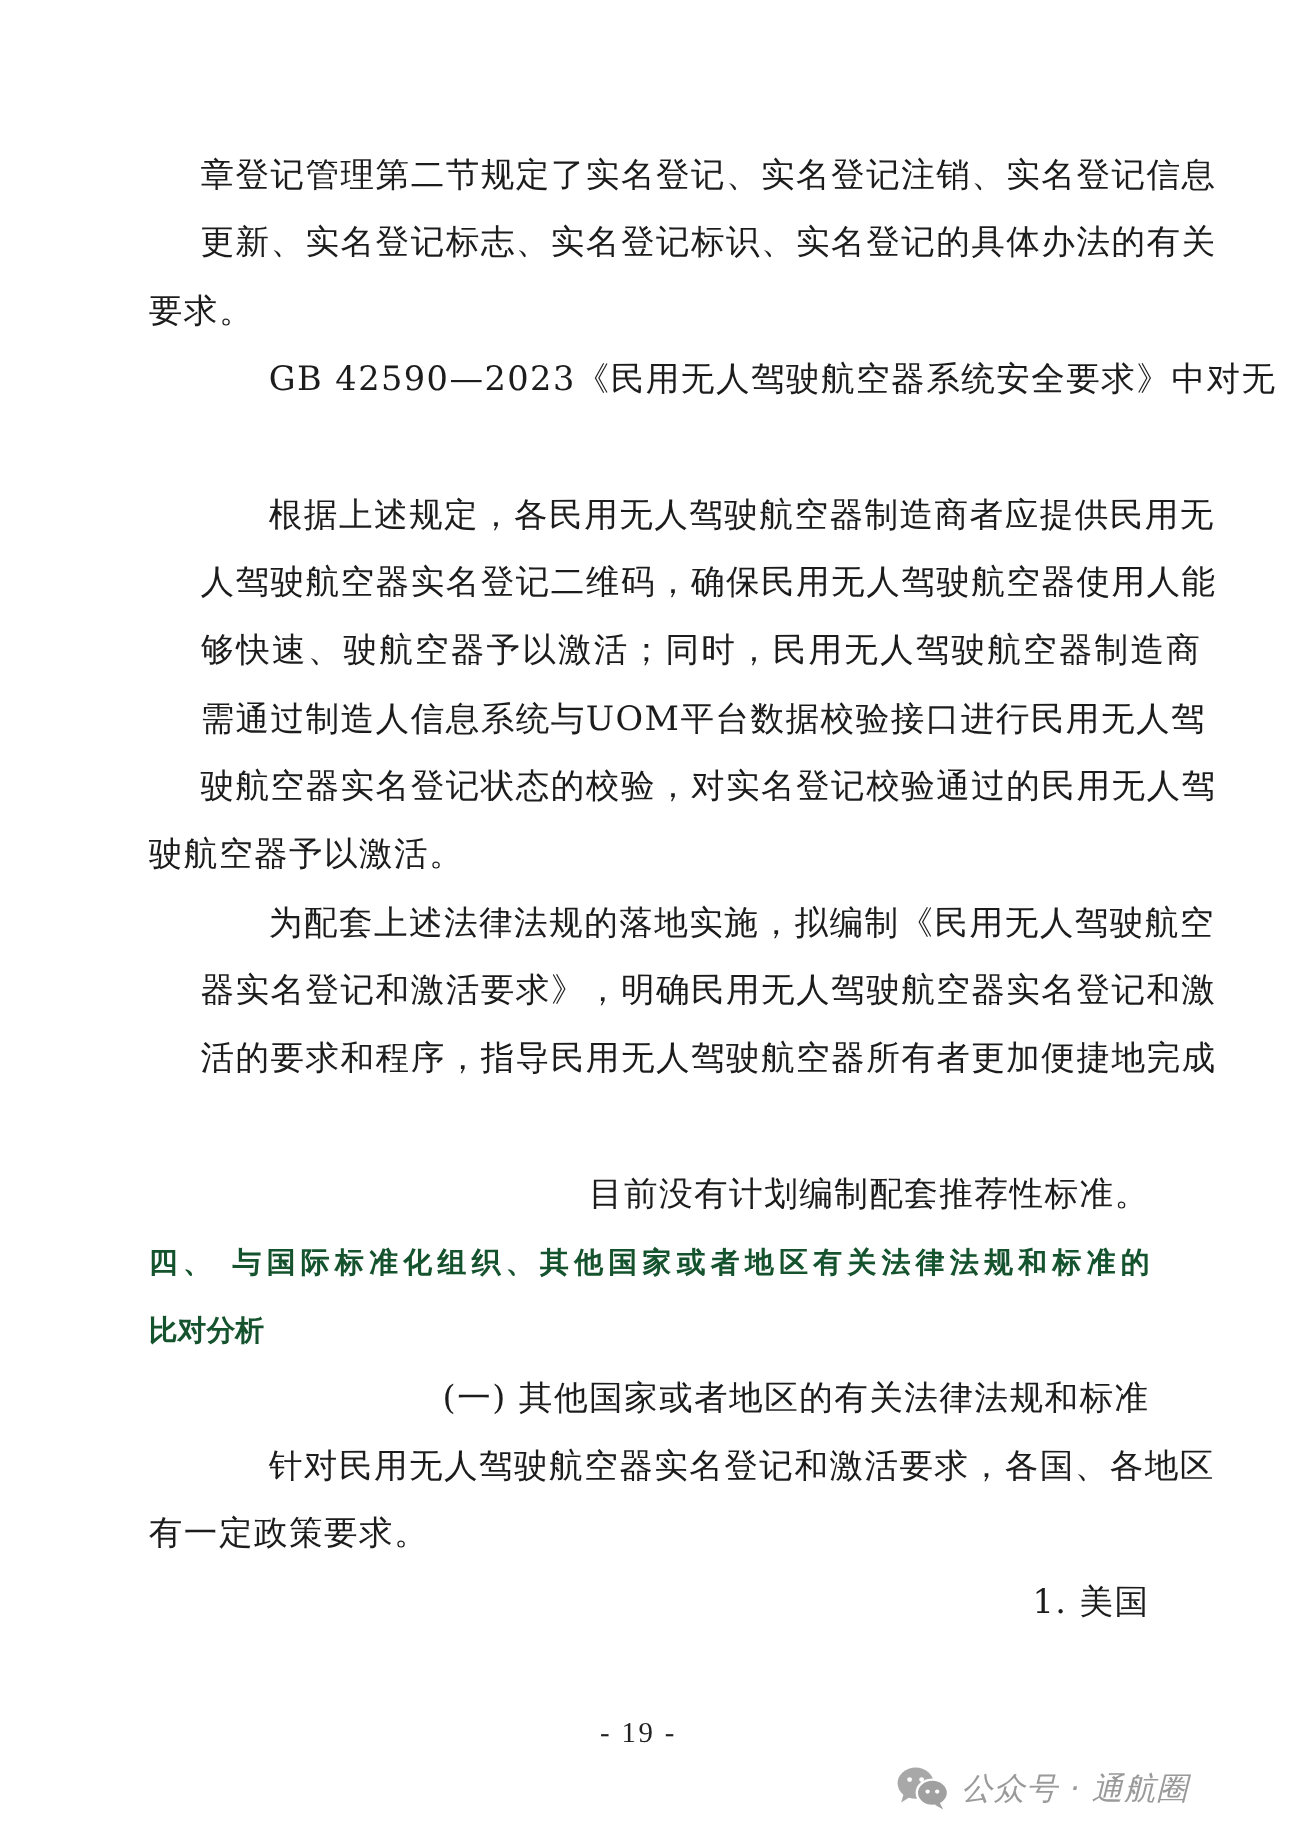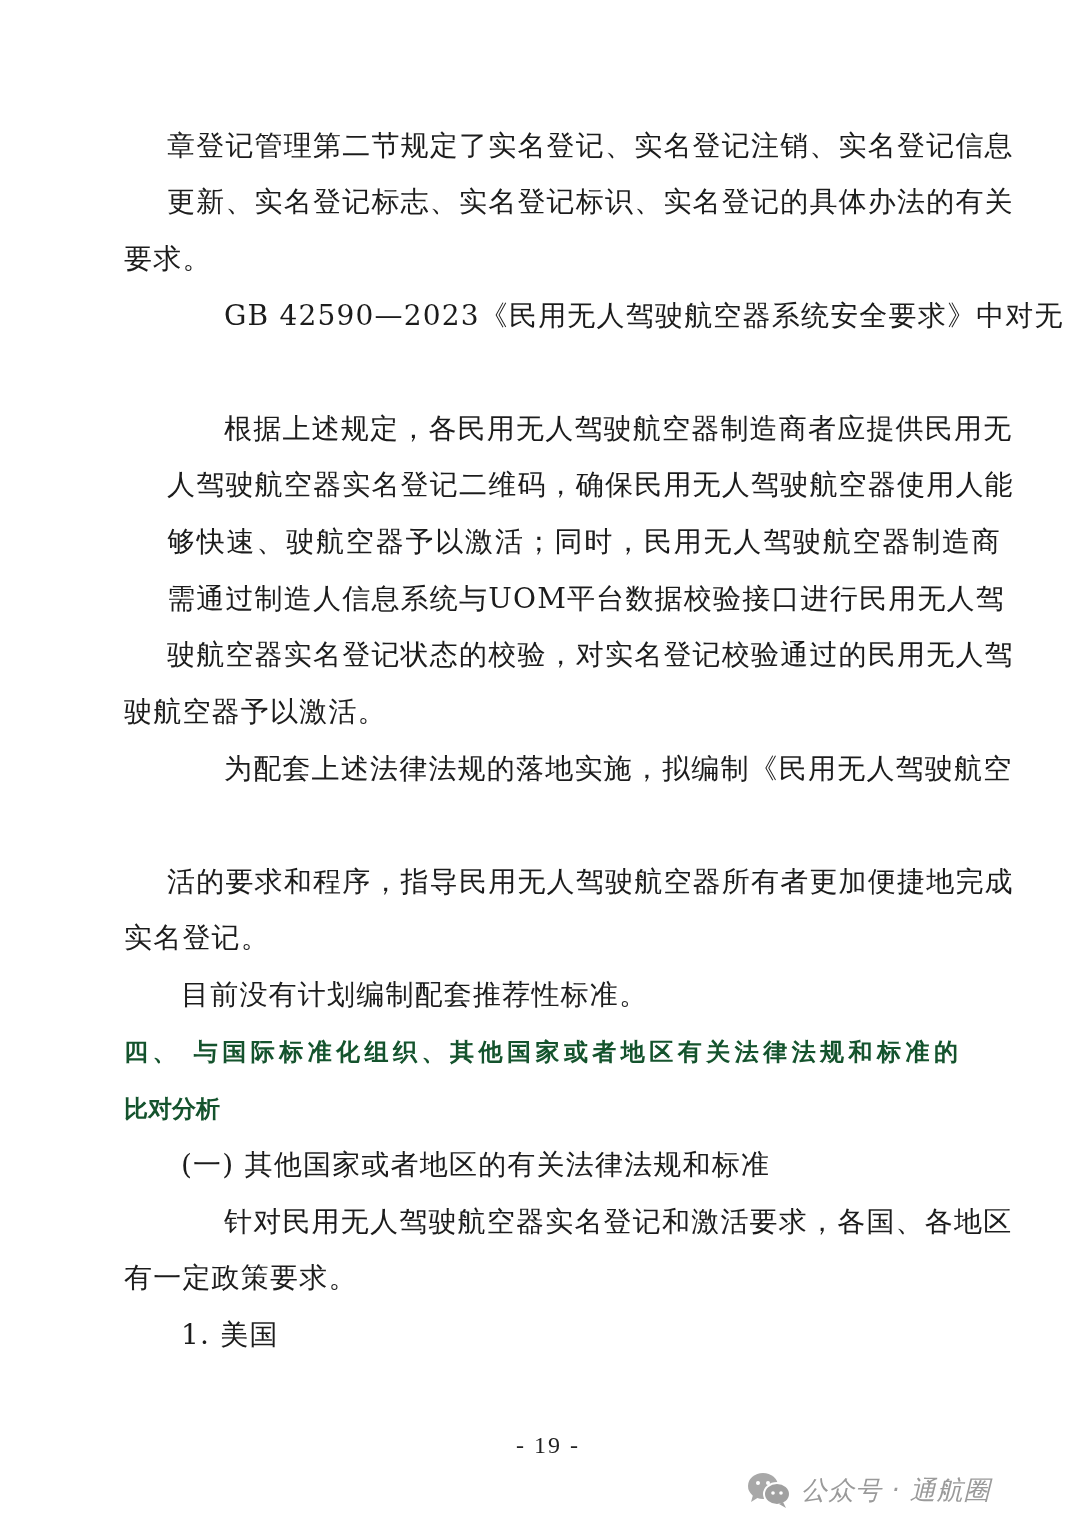--- a/index.html
+++ b/index.html
@@ -31,40 +31,40 @@
     line-height: 40px;
     letter-spacing: 1.2px;
     white-space: nowrap;
     color: #1c1c1c;
   }
   .line.justify {
     text-align: justify;
     text-align-last: justify;
     margin-left: 43px;
   }
-  .line.indent { left: 181px; width: 777px; }
+  .line.indent { left: 181px; width: 777px; text-align: right; }
   .heading {
     position: absolute;
     left: 124px;
     width: 834px;
     height: 42px;
     font-family: "DejaVu Sans", "Liberation Sans", sans-serif;
     font-weight: bold;
     font-size: 24px;
     line-height: 42px;
     white-space: nowrap;
     color: #14532d;
   }
   .heading.justify { text-align: justify; text-align-last: justify; }
   .page-number {
     position: absolute;
     left: 500px;
     top: 1430px;
     width: 80px;
-    text-align: right;
+    text-align: left;
     font-family: "Liberation Serif", "DejaVu Serif", serif;
     font-size: 24px;
     line-height: 30px;
     color: #222;
     letter-spacing: 2px;
   }
   .watermark {
     position: absolute;
     left: 745px;
     top: 1470px;
@@ -92,22 +92,22 @@
   <div class="line justify indent" style="top:296px">GB 42590—2023《民用无人驾驶航空器系统安全要求》中对无</div>
 
   <div class="line justify indent" style="top:409px">根据上述规定，各民用无人驾驶航空器制造商者应提供民用无</div>
   <div class="line justify" style="top:465px">人驾驶航空器实名登记二维码，确保民用无人驾驶航空器使用人能</div>
   <div class="line justify" style="top:522px">够快速、驶航空器予以激活；同时，民用无人驾驶航空器制造商</div>
   <div class="line justify" style="top:579px">需通过制造人信息系统与UOM平台数据校验接口进行民用无人驾</div>
   <div class="line" style="top:692px">驶航空器予以激活。</div>
   <div class="line justify" style="top:635px">驶航空器实名登记状态的校验，对实名登记校验通过的民用无人驾</div>
 
   <div class="line justify indent" style="top:749px">为配套上述法律法规的落地实施，拟编制《民用无人驾驶航空</div>
+  <div class="line justify" style="top:805px">器实名登记和激活要求》，明确民用无人驾驶航空器实名登记和激</div>
   <div class="line justify" style="top:862px">活的要求和程序，指导民用无人驾驶航空器所有者更加便捷地完成</div>
-  <div class="line" style="top:918px">实名登记。</div>
 
   <div class="line indent" style="top:975px">目前没有计划编制配套推荐性标准。</div>
 
   <div class="heading justify" style="top:1031px">四、 与国际标准化组织、其他国家或者地区有关法律法规和标准的</div>
   <div class="heading" style="top:1088px">比对分析</div>
 
   <div class="line indent" style="top:1145px">(一)  其他国家或者地区的有关法律法规和标准</div>
 
   <div class="line justify indent" style="top:1202px">针对民用无人驾驶航空器实名登记和激活要求，各国、各地区</div>
   <div class="line" style="top:1258px">有一定政策要求。</div>

